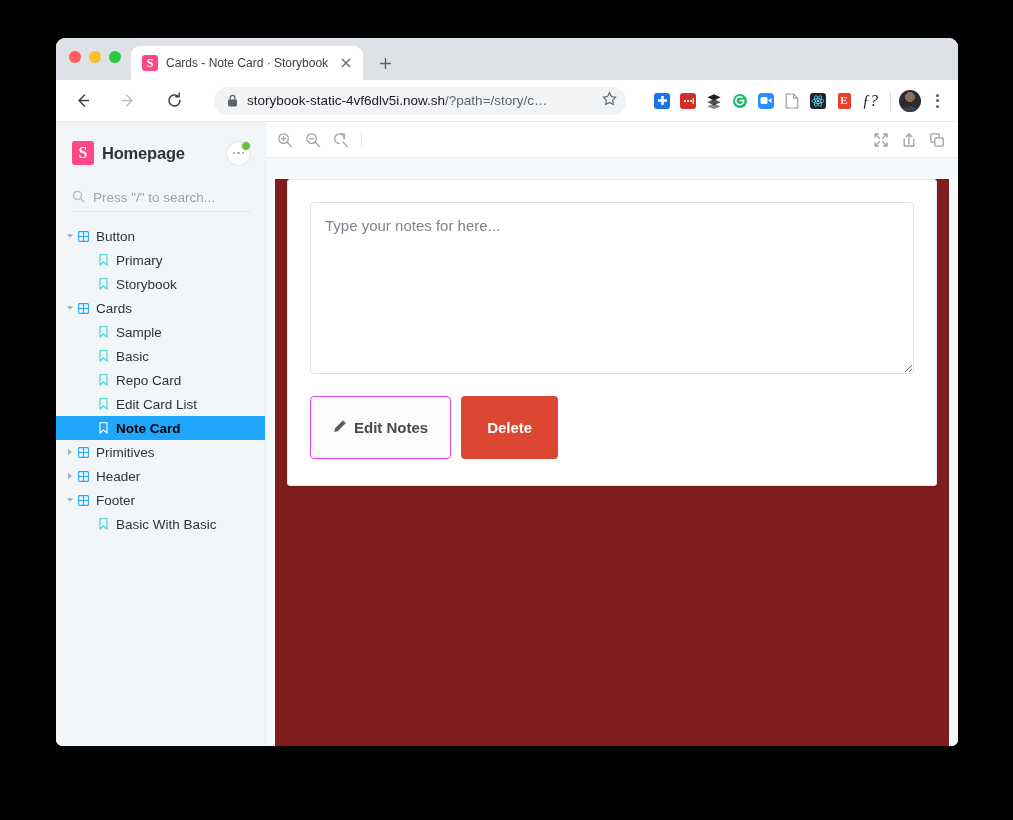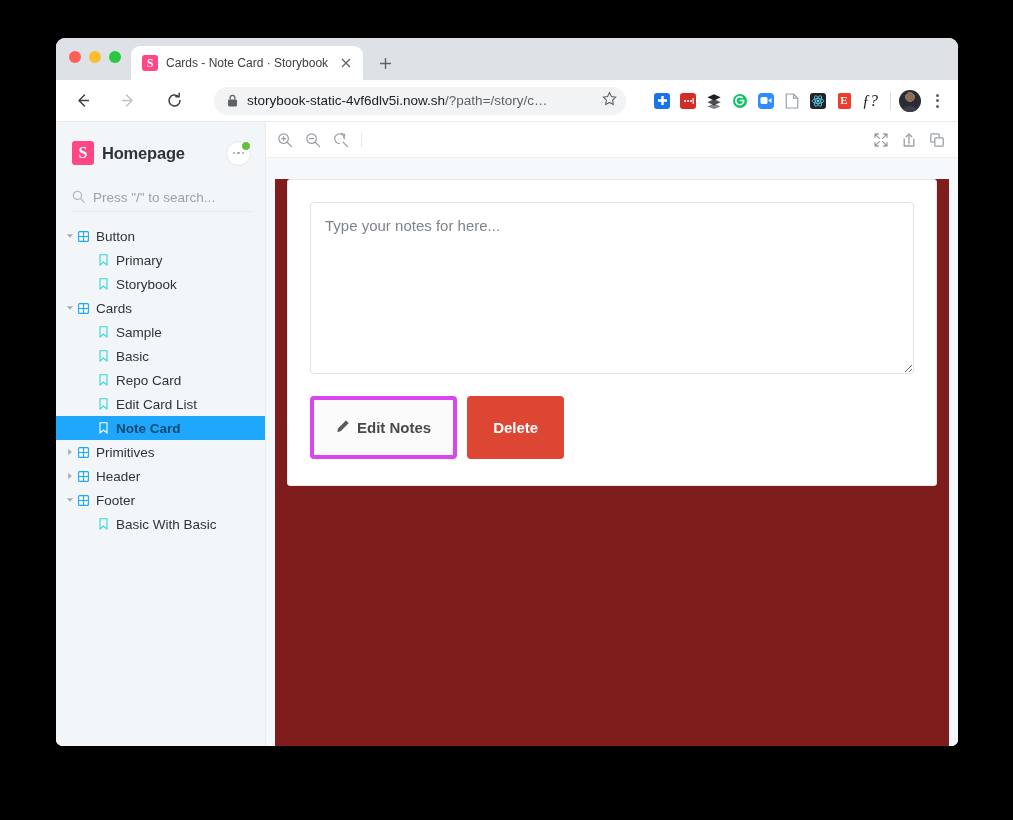--- a/index.html
+++ b/index.html
@@ -268,21 +268,21 @@
   }
   .tree-row .caret {
     width: 12px; flex: 0 0 12px;
     display: flex; align-items: center; justify-content: center;
     margin-left: 8px;
   }
   .tree-row .ic { width: 14px; flex: 0 0 14px; display: flex; align-items: center; justify-content: center; margin-right: 6px;}
   .tree-row .lbl { white-space: nowrap; }
   .tree-row.depth1 { padding-left: 20px; }
   .tree-row.selected { background: #1ea7fd; }
-  .tree-row.selected .lbl { color: #0c4a6e; font-weight: bold; }
+  .tree-row.selected .lbl { color: #000000; font-weight: bold; }
 
   
   .preview {
     flex: 1 1 auto;
     background: #ffffff;
     display: flex;
     flex-direction: column;
     border-left: 1px solid #e9edf1;
     position: relative;
   }
@@ -354,21 +354,21 @@
     font-weight: bold;
     border-radius: 4px;
     cursor: pointer;
     display: inline-flex;
     align-items: center;
     gap: 7px;
     border: none;
   }
   .btn-edit {
     background: #fbfbfb;
-    border: 4px solid #d946ef;
+    border: 1px solid #d946ef;
     color: #4a4a4a;
     padding: 15px 22px;
   }
   .btn-delete {
     background: #dc4632;
     color: #ffffff;
     padding: 23px 26px;
   }
 
   

